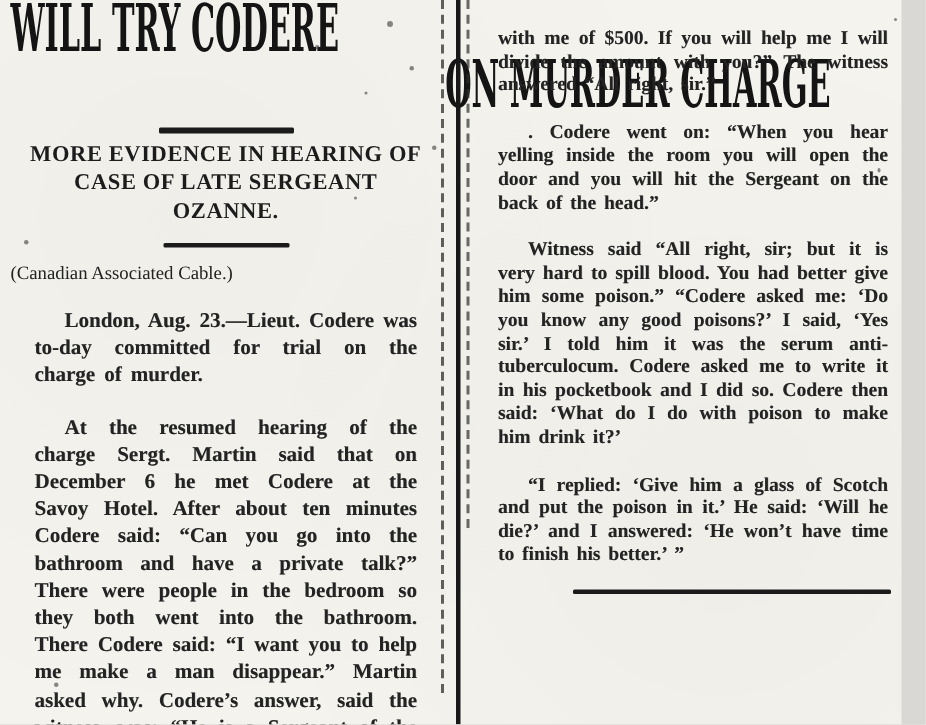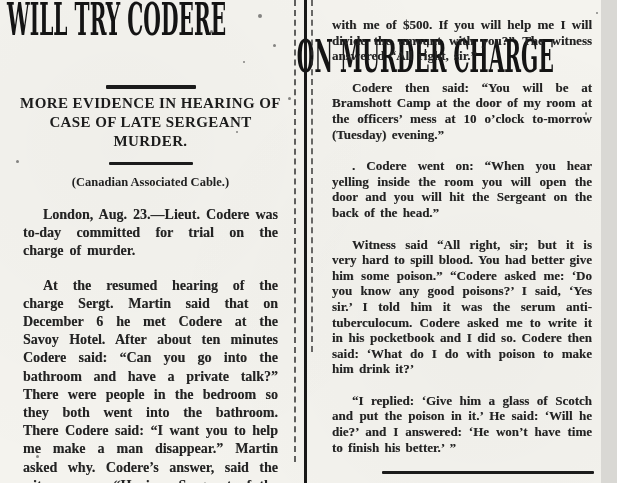--- a/index.html
+++ b/index.html
@@ -20,21 +20,21 @@
   .hl{font-family:"DejaVu Serif",serif;font-weight:bold;font-size:43px;
       line-height:37px;white-space:nowrap;color:#141414;}
   .hl .squeeze{display:inline-block;transform:scale(0.47,1.02);}
   .hl1 .squeeze{transform-origin:0 50%;}
   .hl2{text-align:left;}
   .hl2 .squeeze{transform-origin:100% 50%;}
   .rule-short{height:4px;background:#1b1b1b;width:90px;margin:9px auto 0 auto;border-radius:1px;}
   .rule-short2{height:3px;background:#1b1b1b;width:84px;margin:11px auto 0 auto;border-radius:1px;}
   .subhead{margin-top:5px;text-align:center;font-weight:bold;font-size:15px;
            line-height:19px;letter-spacing:0.4px;color:#1c1c1c;}
-  .credit{margin-top:10px;text-align:center;font-weight:bold;font-size:12.5px;color:#222;}
+  .credit{margin-top:10px;font-weight:normal;font-size:12.5px;color:#222;}
   
   .body-copy{margin-top:7px;}
   .body-copy p, .right-col p{
     margin:16px;
     font-weight:bold;
     font-size:14px;
     line-height:18.2px;
     text-align:justify;
     word-spacing:2.5px;
     text-indent:20px;
@@ -61,41 +61,40 @@
 
   <div class="left-col">
     <div class="hl hl1"><span class="squeeze">WILL TRY CODERE</span></div>
     <div class="hl hl2"><span class="squeeze">ON MURDER CHARGE</span></div>
 
     <div class="rule-short"></div>
 
     <div class="subhead">
       <div>MORE EVIDENCE IN HEARING OF</div>
       <div>CASE OF LATE SERGEANT</div>
-      <div>MURDER.</div>
+      <div>OZANNE.</div>
     </div>
 
     <div class="rule-short2"></div>
 
     <div class="credit">(Canadian Associated Cable.)</div>
 
     <div class="body-copy">
       <p>London, Aug. 23.—Lieut. Codere was to-day committed for trial on the charge of murder.</p>
       <p>At the resumed hearing of the charge Sergt. Martin said that on December 6 he met Codere at the Savoy Hotel.  After about ten minutes Codere said: “Can you go into the bathroom and have a private talk?” There were people in the bedroom so they both went into the bathroom.  There Codere said: “I want you to help me make a man disappear.”  Martin asked why.  Codere’s answer, said the witness, was: “He is a Sergeant of the Canadian Mounted Rifles.  He has made a deposit</p>
     </div>
   </div>
 
   <div class="vrule vrule-dashed1"></div>
   <div class="vrule vrule-solid"></div>
   <div class="vrule vrule-dashed2"></div>
   <div class="vrule vrule-dashed3"></div>
 
   <div class="right-col">
     <p class="no-indent">with me of $500.  If you will help me I will divide the amount with you?” The witness answered “All right, sir.”</p>
-    <p>Codere then said: “You will be at Bramshott Camp at the door of my room at the officers’ mess at 10 o’clock to-morrow (Tuesday) evening.”</p>
     <p>. Codere went on: “When you hear yelling inside the room you will open the door and you will hit the Sergeant on the back of the head.”</p>
     <p>Witness said “All right, sir; but it is very hard to spill blood.  You had better give him some poison.” “Codere asked me: ‘Do you know any good poisons?’ I said, ‘Yes sir.’ I told him it was the serum anti-tuberculocum.  Codere asked me to write it in his pocketbook and I did so.  Codere then said: ‘What do I do with poison to make him drink it?’</p>
     <p>“I replied: ‘Give him a glass of Scotch and put the poison in it.’  He said: ‘Will he die?’ and I answered: ‘He won’t have time to finish his better.’ ”</p>
     <div class="end-rule"></div>
   </div>
 
   <div class="speck" style="left:210px;top:30px;width:3px;height:3px;"></div>
   <div class="speck" style="left:258px;top:14px;width:4px;height:4px;"></div>
   <div class="speck" style="left:273px;top:44px;width:3px;height:3px;"></div>
   <div class="speck" style="left:243px;top:61px;width:2px;height:2px;"></div>

